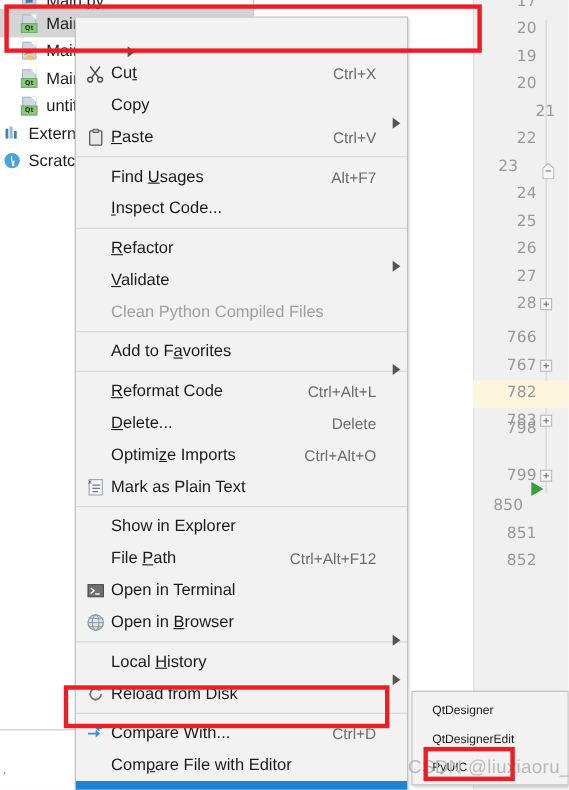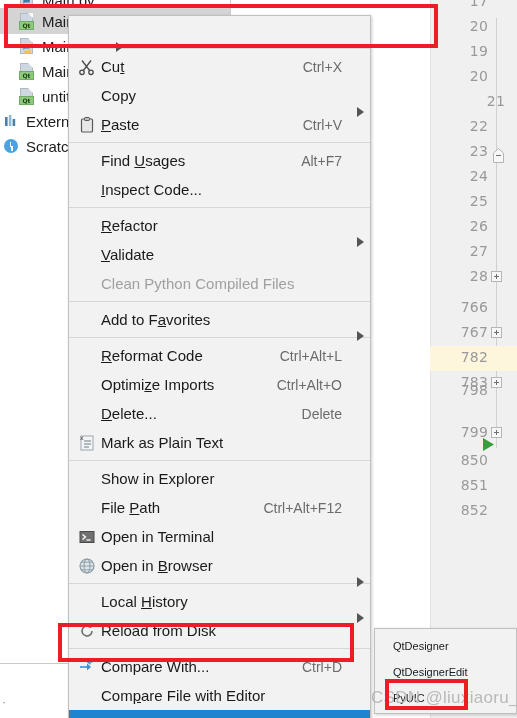--- a/index.html
+++ b/index.html
@@ -125,38 +125,38 @@
   <div class="gutter"></div>
   <div class="gutter-right-strip"></div>
   <div class="fold-rail"></div>
   <div id="linenumbers">
       <div class="ln" style="top: -7px; right: 29px;">17</div>
       <div class="ln" style="top: 18px; right: 29px;">20</div>
       <div class="ln" style="top: 43px; right: 29px;">19</div>
       <div class="ln" style="top: 68px; right: 29px;">20</div>
       <div class="ln" style="top: 93px; right: 12px;">21</div>
       <div class="ln" style="top: 118px; right: 29px;">22</div>
-      <div class="ln" style="top: 143px; right: 29px;">23</div>
+      <div class="ln" style="top: 143px; right: 29px; text-align: center;">23</div>
       <div class="ln" style="top: 168px; right: 29px;">24</div>
       <div class="ln" style="top: 193px; right: 29px;">25</div>
       <div class="ln" style="top: 218px; right: 29px;">26</div>
       <div class="ln" style="top: 243px; right: 29px;">27</div>
       <div class="ln" style="top: 268px; right: 29px;">28</div>
       <div class="fold-mark plus" style="left: 491px; top: 271px;"></div>
       <div class="ln" style="top: 299px; right: 29px;">766</div>
       <div class="ln" style="top: 324px; right: 29px;">767</div>
       <div class="fold-mark plus" style="left: 491px; top: 327px;"></div>
       <div class="hl-band" style="top: 346px;"></div>
       <div class="ln" style="top: 349px; right: 29px;">782</div>
       <div class="ln" style="top: 374px; right: 29px;">783</div>
       <div class="fold-mark plus" style="left: 491px; top: 377px;"></div>
       <div class="ln" style="top: 382px; right: 29px;">798</div>
       <div class="ln" style="top: 424px; right: 29px;">799</div>
       <div class="fold-mark plus" style="left: 491px; top: 427px;"></div>
-      <div class="ln" style="top: 452px; right: 29px;">850</div>
+      <div class="ln" style="top: 452px; right: 29px; text-align: center;">850</div>
       <div class="ln" style="top: 477px; right: 29px;">851</div>
       <div class="ln" style="top: 502px; right: 29px;">852</div>
     </div>
 
   <div class="fold-top">
     <svg width="11" height="15" viewBox="0 0 11 15">
       <path d="M5.5 0.5 L10.5 5 L10.5 14.5 L0.5 14.5 L0.5 5 Z" fill="#f7f7f7" stroke="#b6b6b6"></path>
       <path d="M3 7.5 L8 7.5" stroke="#6e6e6e" stroke-width="1"></path>
     </svg>
   </div>
@@ -316,28 +316,28 @@
       </div>
       <div class="msep"></div>
       <div class="mi">
         <span class="micon"></span>
         <span class="mlabel"><span><span class="mu">R</span>eformat Code</span></span>
         <span class="mshort">Ctrl+Alt+L</span>
         <span class="marrow"></span>
       </div>
       <div class="mi">
         <span class="micon"></span>
+        <span class="mlabel"><span><span class="mu">D</span>elete...</span></span>
+        <span class="mshort">Delete</span>
+        <span class="marrow"></span>
+      </div>
+      <div class="mi">
+        <span class="micon"></span>
         <span class="mlabel"><span>Optimi<span class="mu">z</span>e Imports</span></span>
         <span class="mshort">Ctrl+Alt+O</span>
-        <span class="marrow"></span>
-      </div>
-      <div class="mi">
-        <span class="micon"></span>
-        <span class="mlabel"><span><span class="mu">D</span>elete...</span></span>
-        <span class="mshort">Delete</span>
         <span class="marrow"></span>
       </div>
       <div class="mi">
         <span class="micon">
           <svg width="18" height="18" viewBox="0 0 18 18" style="position: absolute; left: 3px; top: 6px;">
             <rect x="3" y="2" width="12" height="14" fill="#f4f4f4" stroke="#9aa6b2" stroke-width="1"></rect>
             <path d="M6 7h7M6 10h7M6 13h5" stroke="#6d7a87" stroke-width="1.2"></path>
             <text x="2" y="6" font-size="6" fill="#3a3a3a" font-family="DejaVu Sans">x</text>
           </svg>
         </span>

